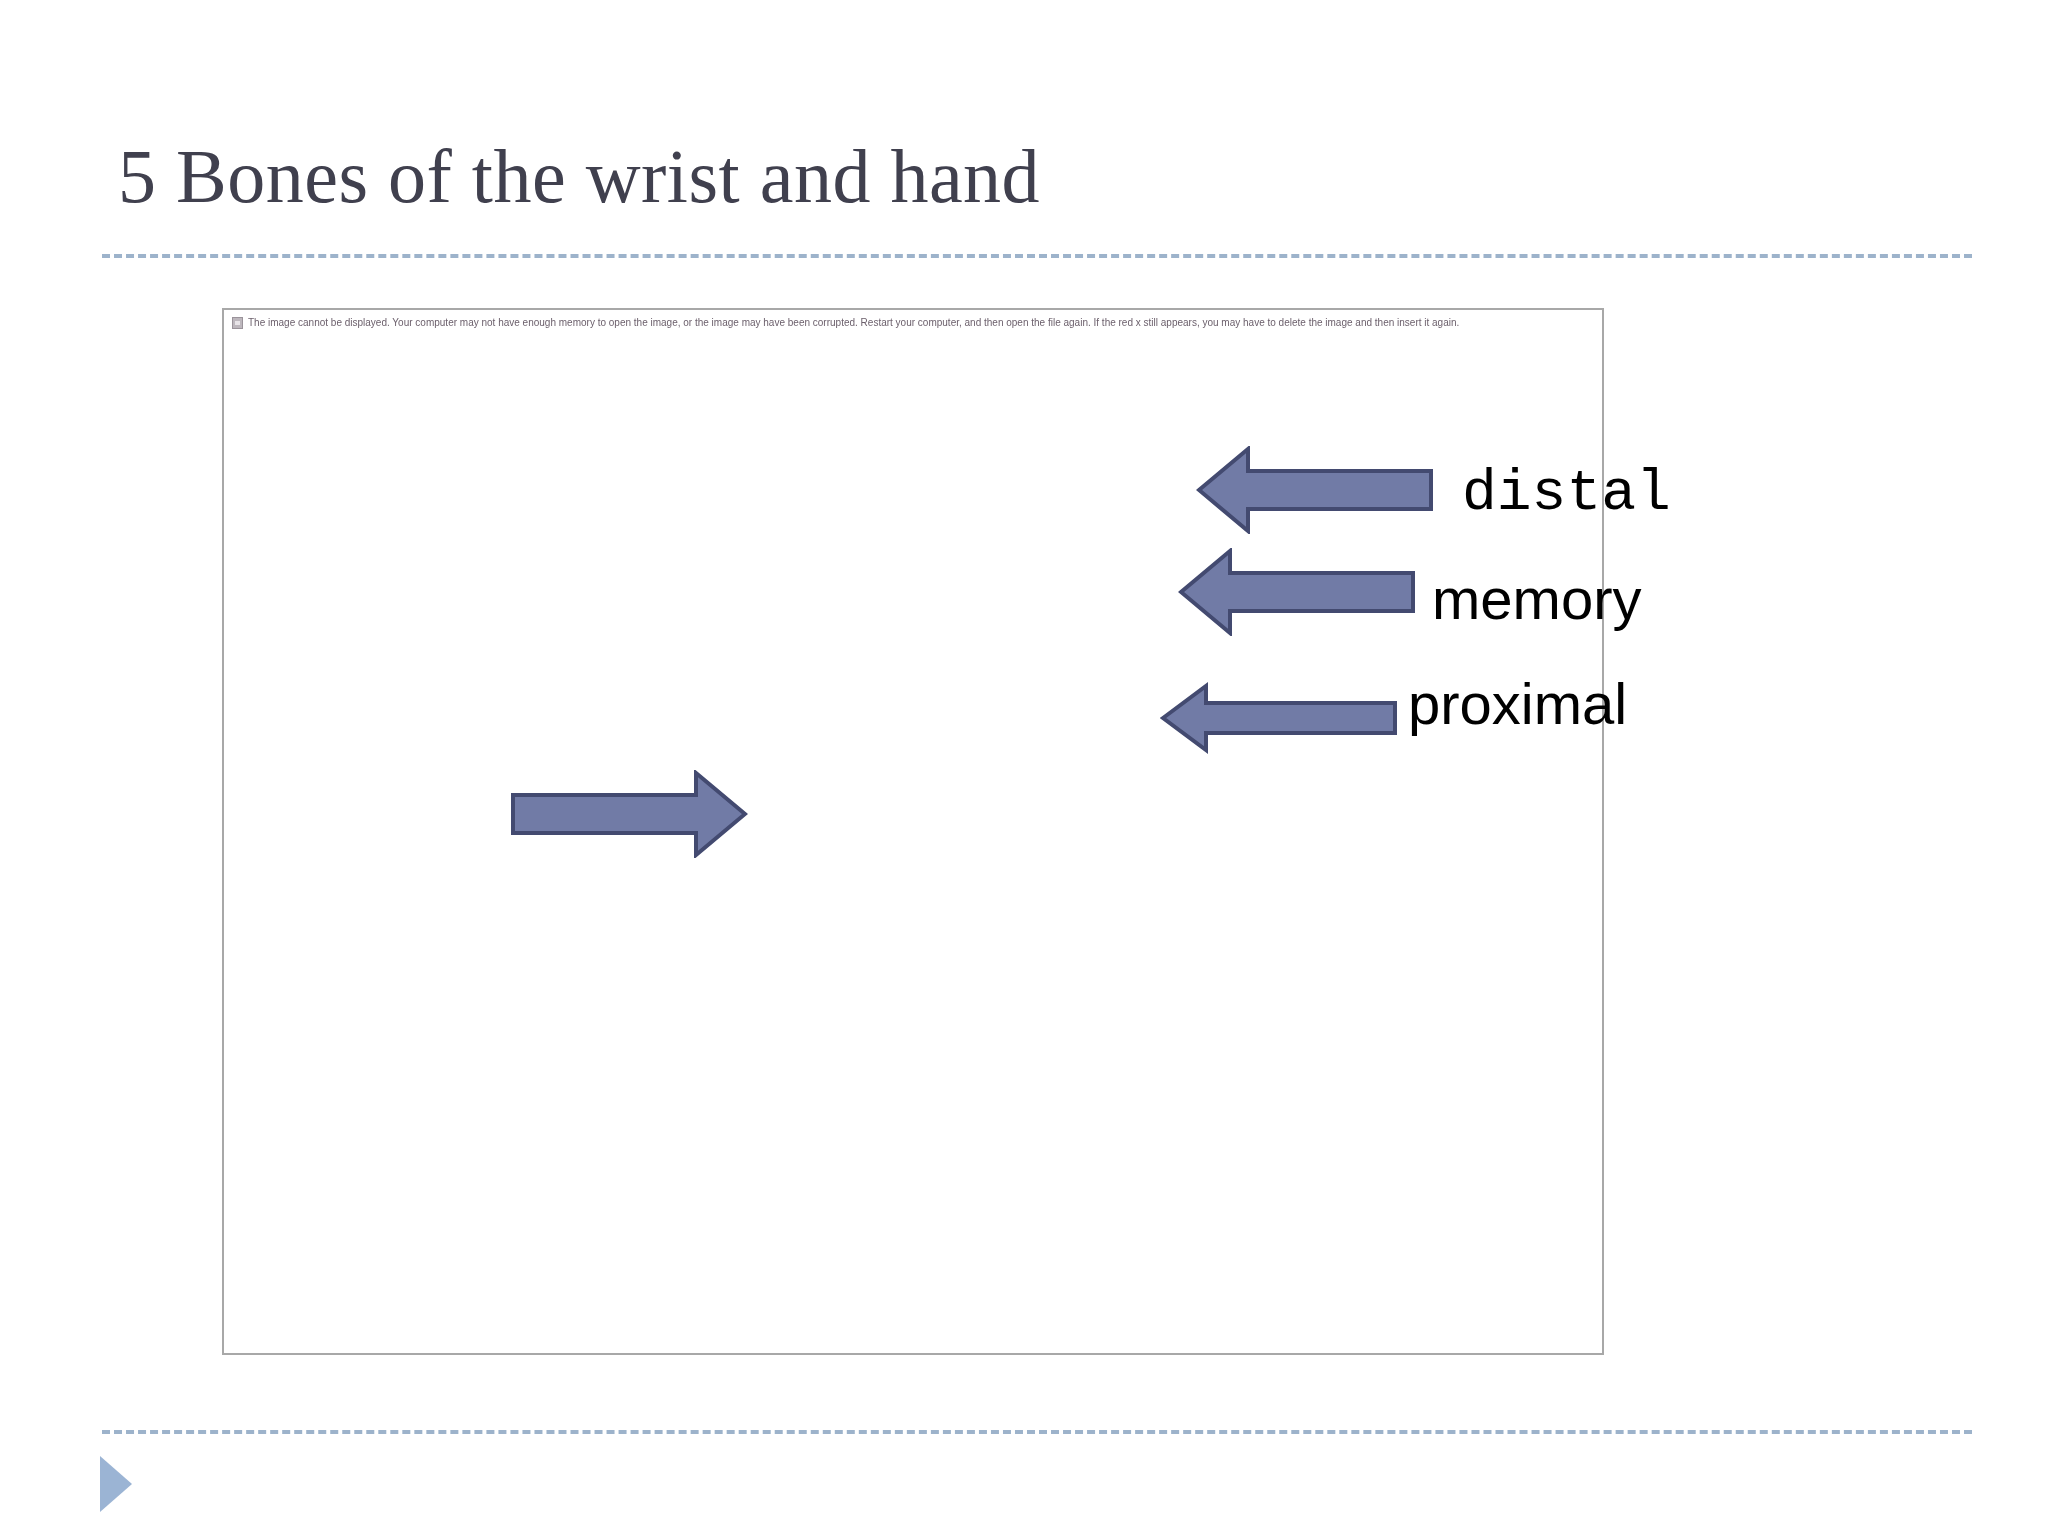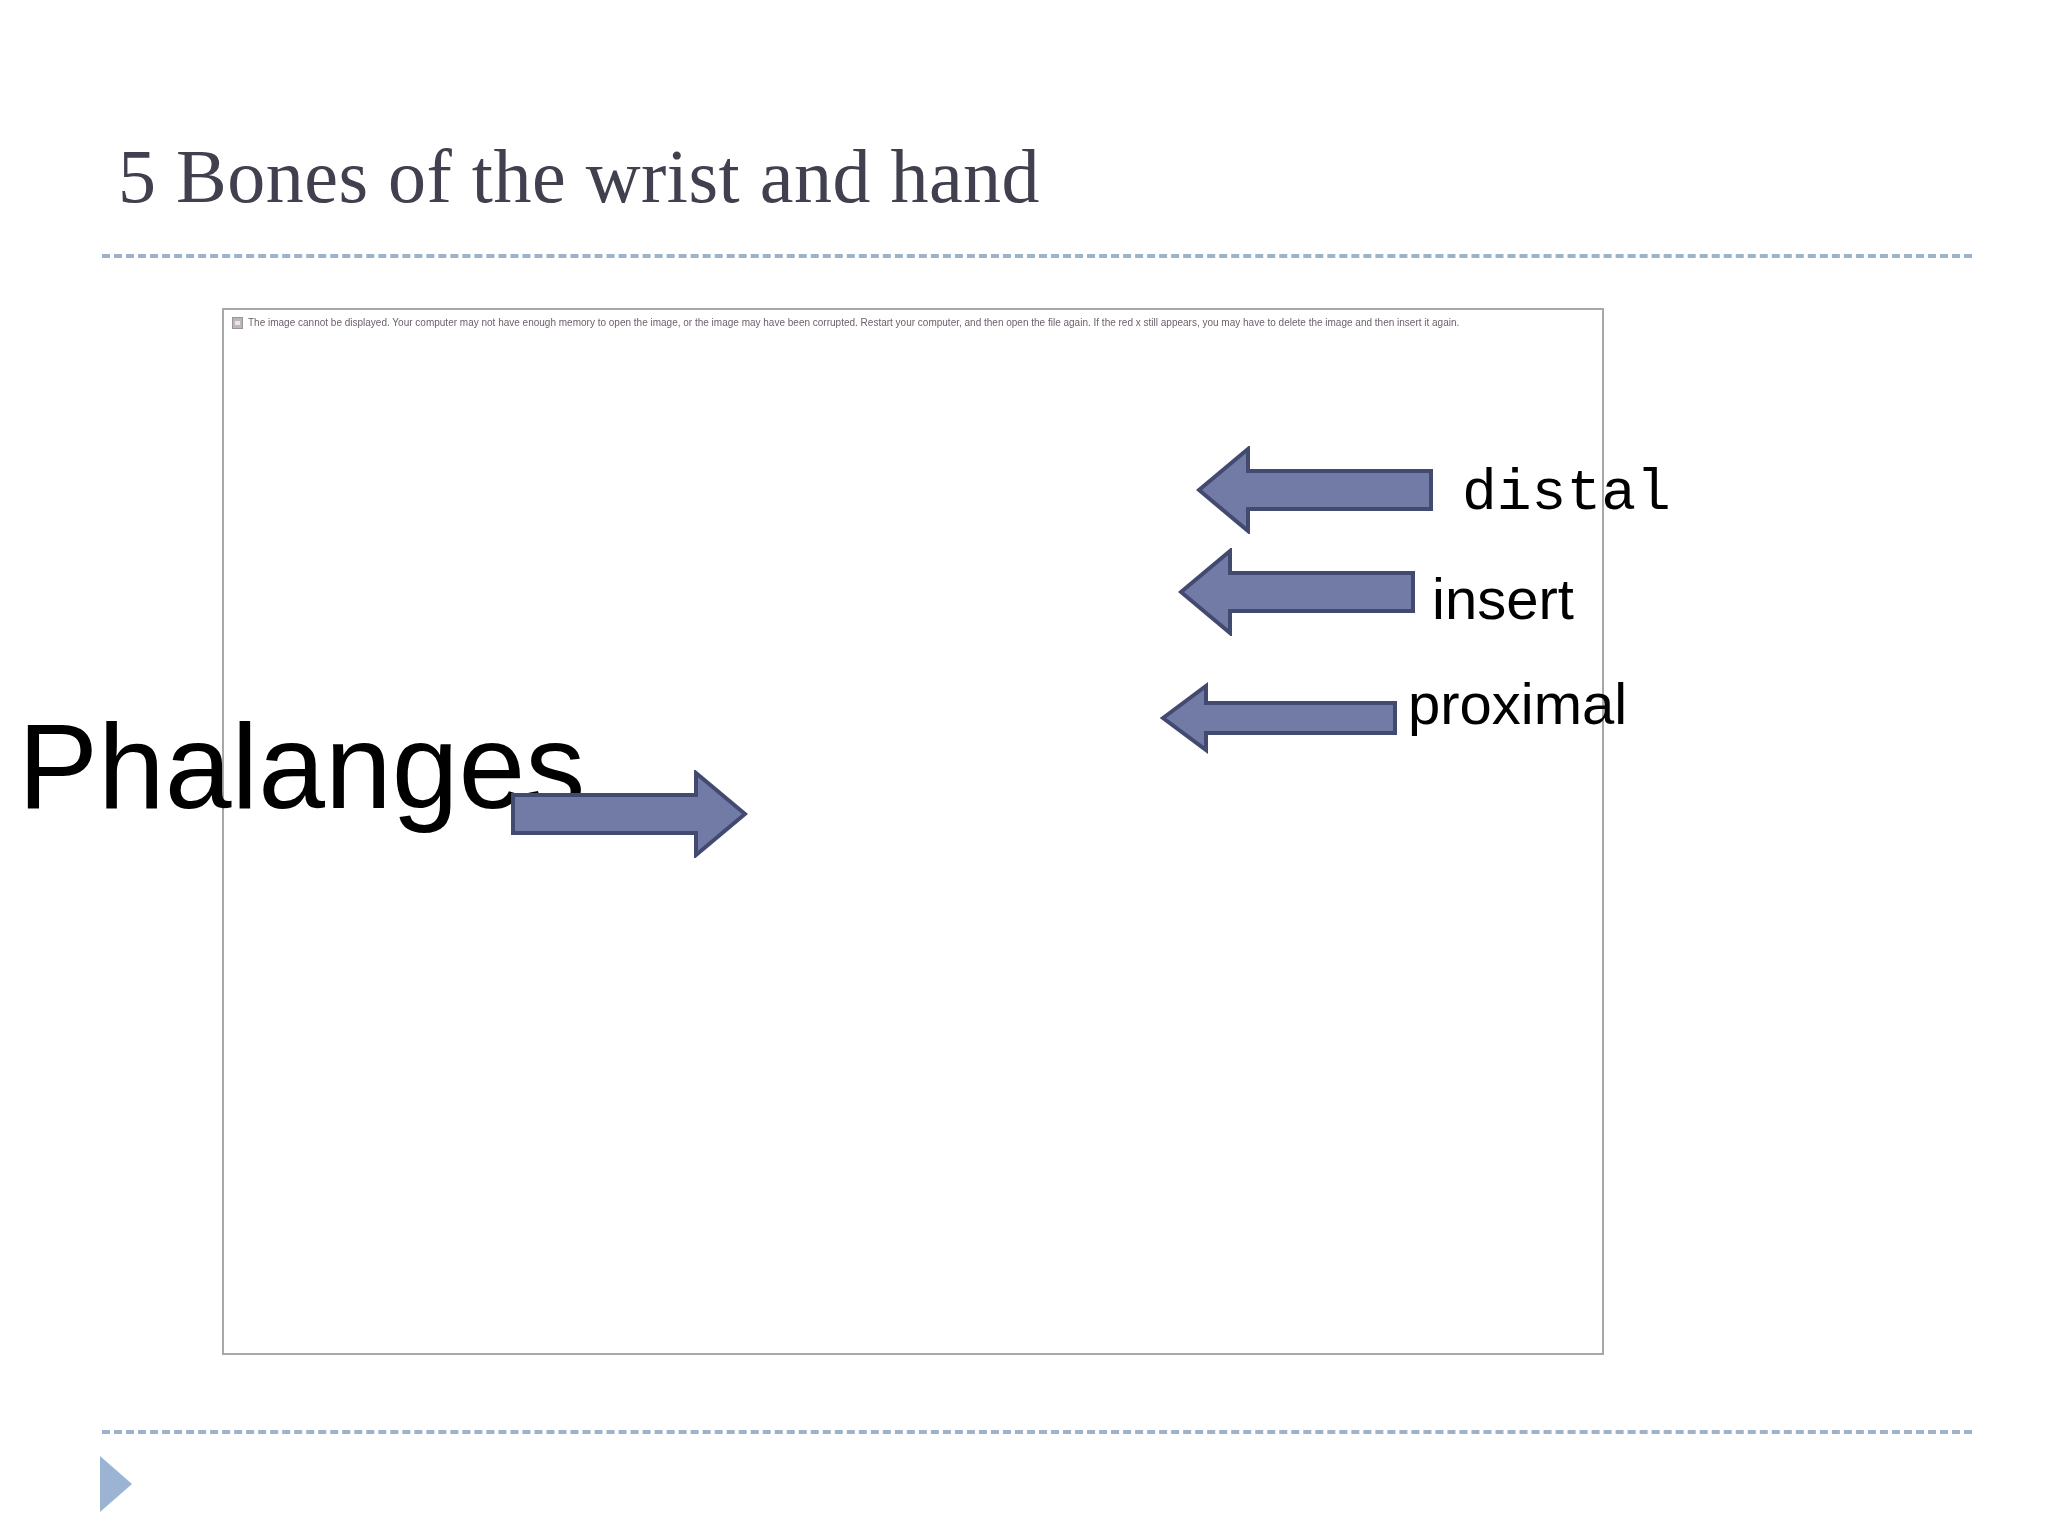--- a/index.html
+++ b/index.html
@@ -169,30 +169,29 @@
       <polygon points="3,44 52,3 52,25 235,25 235,63 52,63 52,85" fill="#717ba6" stroke="#434a70" stroke-width="4" stroke-linejoin="miter"></polygon>
     </svg>
   </div>
   <div class="label label-distal">distal</div>
 
   <div class="arrow arrow-middle">
     <svg viewBox="0 0 238 88" width="238" height="88" aria-hidden="true">
       <polygon points="3,44 52,3 52,25 235,25 235,63 52,63 52,85" fill="#717ba6" stroke="#434a70" stroke-width="4" stroke-linejoin="miter"></polygon>
     </svg>
   </div>
-  <div class="label label-middle">insert</div>
+  <div class="label label-middle">memory</div>
 
   <div class="arrow arrow-proximal">
     <svg viewBox="0 0 238 72" width="238" height="72" aria-hidden="true">
       <polygon points="3,36 46,4 46,21 235,21 235,51 46,51 46,68" fill="#717ba6" stroke="#434a70" stroke-width="4" stroke-linejoin="miter"></polygon>
     </svg>
   </div>
   <div class="label label-proximal">proximal</div>
 
-  <div class="phalanges-word">Phalanges</div>
 
   <div class="arrow arrow-phalanges">
     <svg viewBox="0 0 238 88" width="238" height="88" aria-hidden="true">
       <polygon points="235,44 186,3 186,25 3,25 3,63 186,63 186,85" fill="#717ba6" stroke="#434a70" stroke-width="4" stroke-linejoin="miter"></polygon>
     </svg>
   </div>
 
   <div class="rule rule-bottom"></div>
 
   <div class="tri-marker"></div>

